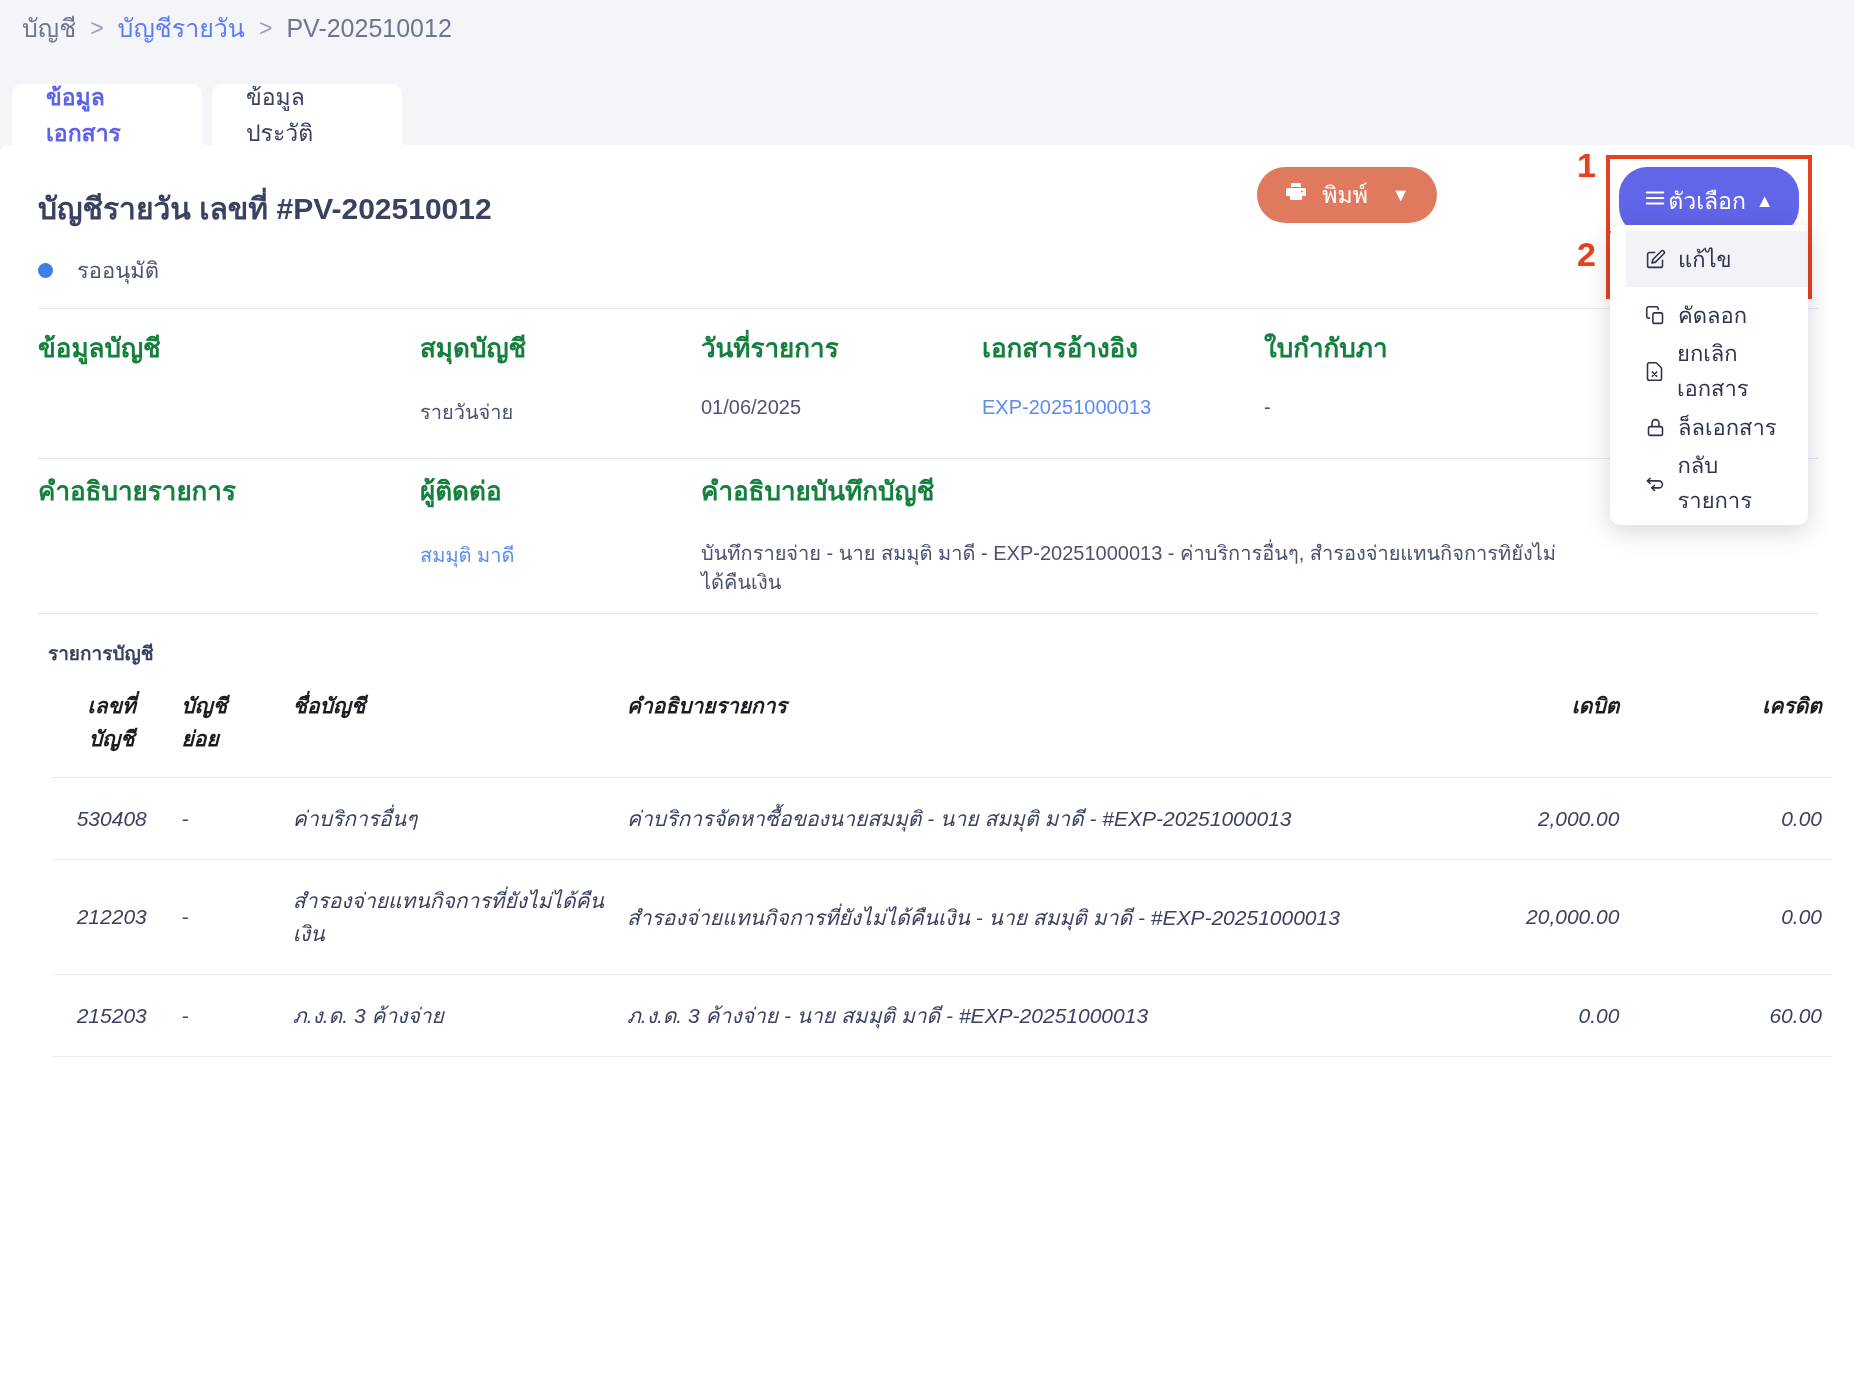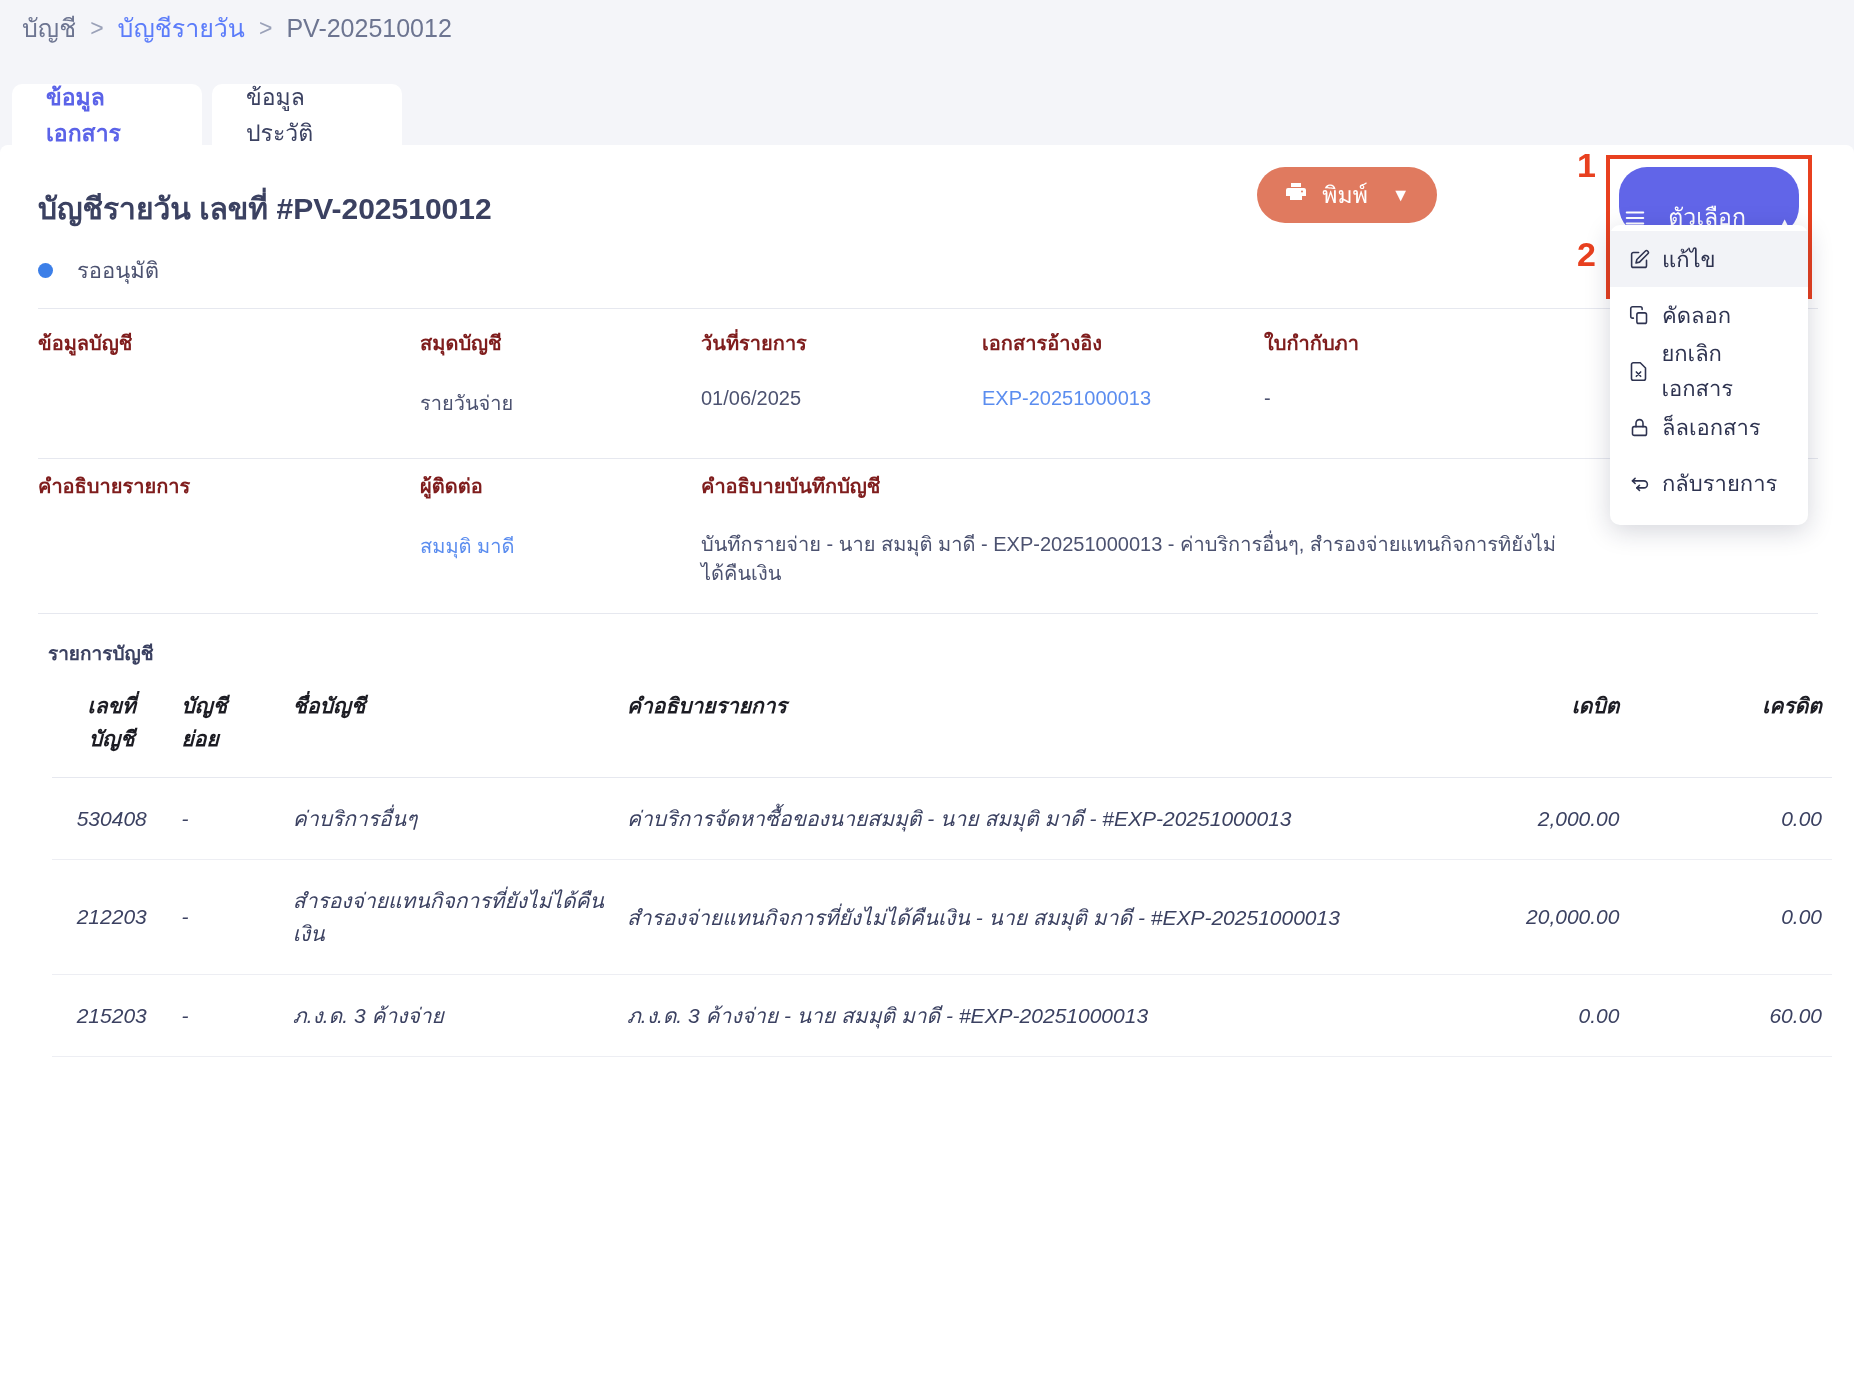--- a/index.html
+++ b/index.html
@@ -61,21 +61,21 @@
     border: none; border-radius: 28px;
     display: flex; align-items: center; justify-content: center; gap: 14px;
     font-size: 23px; cursor: pointer;
   }
   .btn-print .chev { margin-left: 10px; font-size: 18px; }
   .btn-options {
     position: absolute; right: 55px; top: 22px;
     width: 180px; height: 68px;
     background: #6165e8; color: #fff;
     border: none; border-radius: 28px;
-    display: flex; align-items: flex-end; justify-content: center; gap: 22px;
+    display: flex; align-items: center; justify-content: center; gap: 2px;
     font-size: 23px; cursor: pointer;
   }
   .btn-options .chev { margin-left: 8px; font-size: 18px; }
 
   
   .annot-box {
     position: absolute; border: 4px solid #e8401f; pointer-events: none;
   }
   .annot-box.one { right: 42px; top: 10px; width: 206px; height: 80px; }
   .annot-box.two { right: 42px; top: 86px; width: 206px; height: 68px; }
@@ -84,35 +84,35 @@
   }
   .annot-num.n1 { right: 258px; top: 1px; }
   .annot-num.n2 { right: 258px; top: 90px; }
 
   
   .dropdown {
     position: absolute; right: 46px; top: 80px;
     width: 198px; background: #fff;
     border-radius: 10px;
     box-shadow: 0 6px 26px rgba(20,25,60,0.18);
-    padding: 6px 0 14px 0; z-index: 20;
+    padding: 6px 0 14px 16px; z-index: 20;
   }
   .dd-item {
     display: flex; align-items: center; gap: 12px;
     height: 56px; padding: 0 18px;
     font-size: 22px; color: #2e3350; cursor: pointer;
   }
   .dd-item.highlight { background: #f2f3f7; }
   .dd-icon { width: 22px; height: 22px; display: inline-flex; align-items: center; justify-content: center; }
   .dd-icon svg { width: 21px; height: 21px; }
 
   
   .divider { position: absolute; left: 38px; width: 1780px; height: 1px; background: #e6e8ef; }
   .sect { position: absolute; display: flex; }
-  .fld-label { font-size: 20px; font-weight: bold; color: #7f1d1d; white-space: nowrap; }
+  .fld-label { font-size: 26px; font-weight: bold; color: #15803d; white-space: nowrap; }
   .fld-value { font-size: 20px; color: #4c5270; margin-top: 28px; }
   .fld-value.link { color: #5b8def; }
 
   
   .acct-head {
     position: absolute; left: 48px; top: 1100px;
     font-size: 19px; font-weight: bold; color: #3b4161;
   }
   table.lines {
     position: absolute; left: 52px; top: 1140px;

